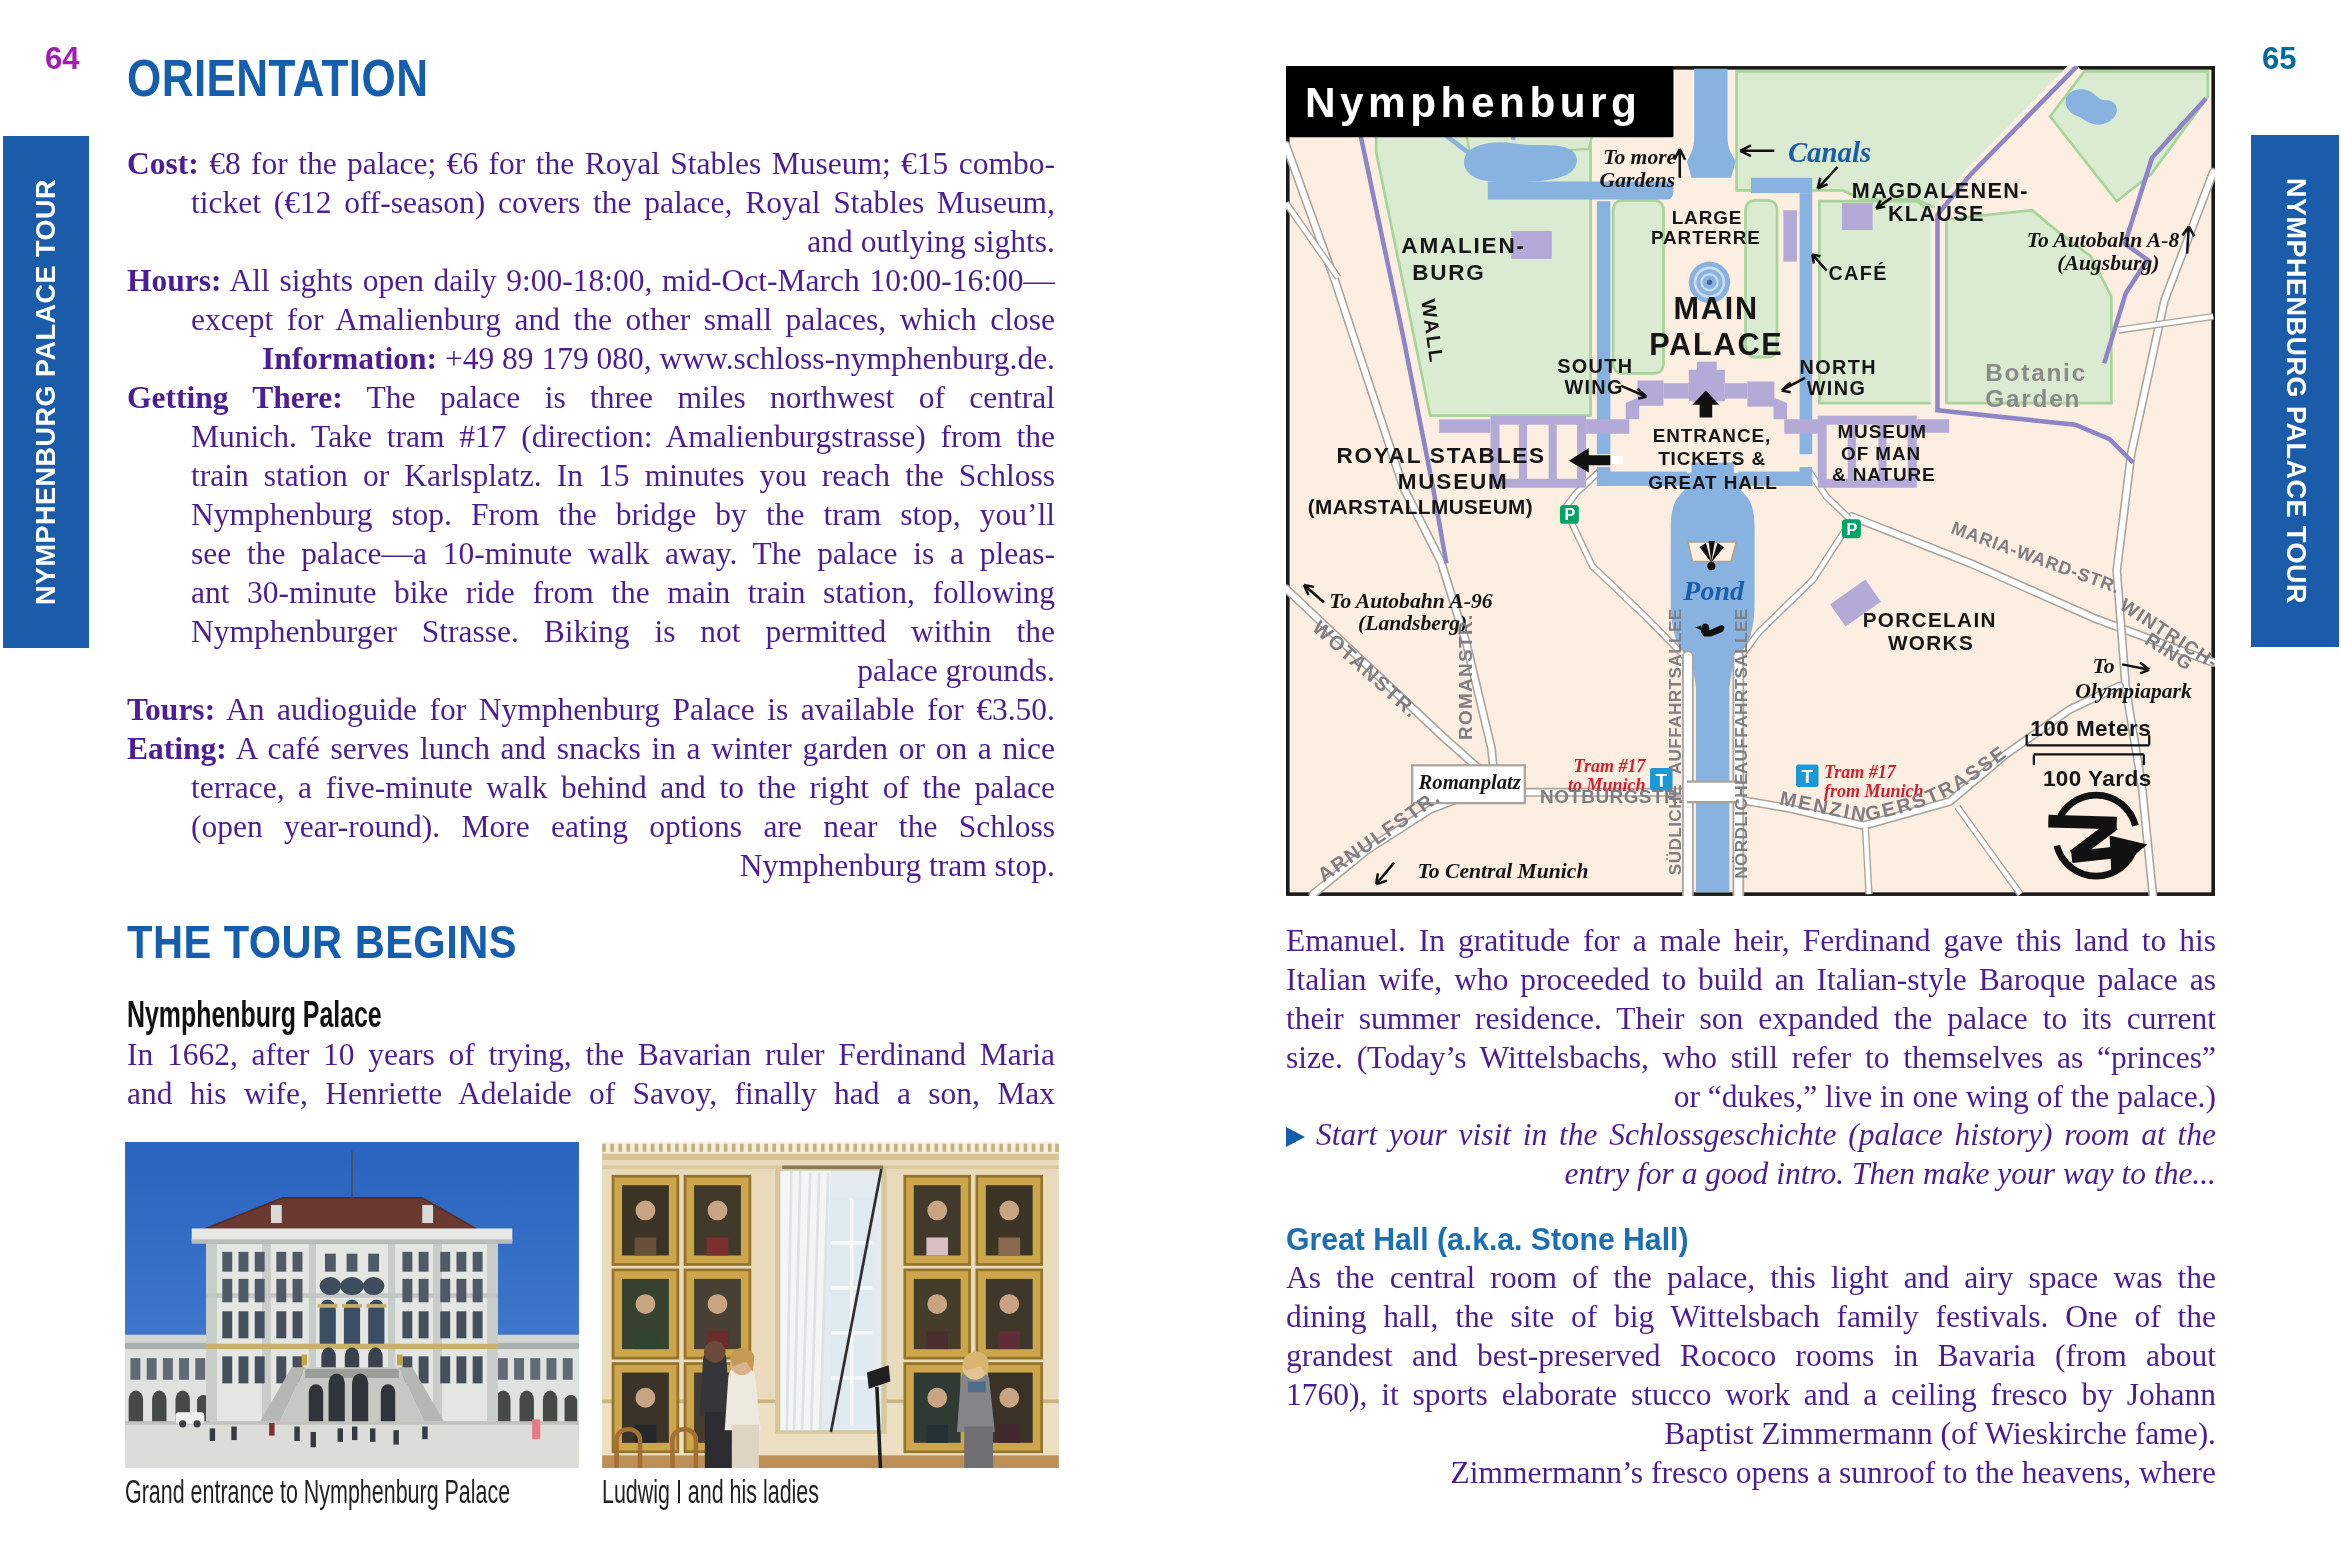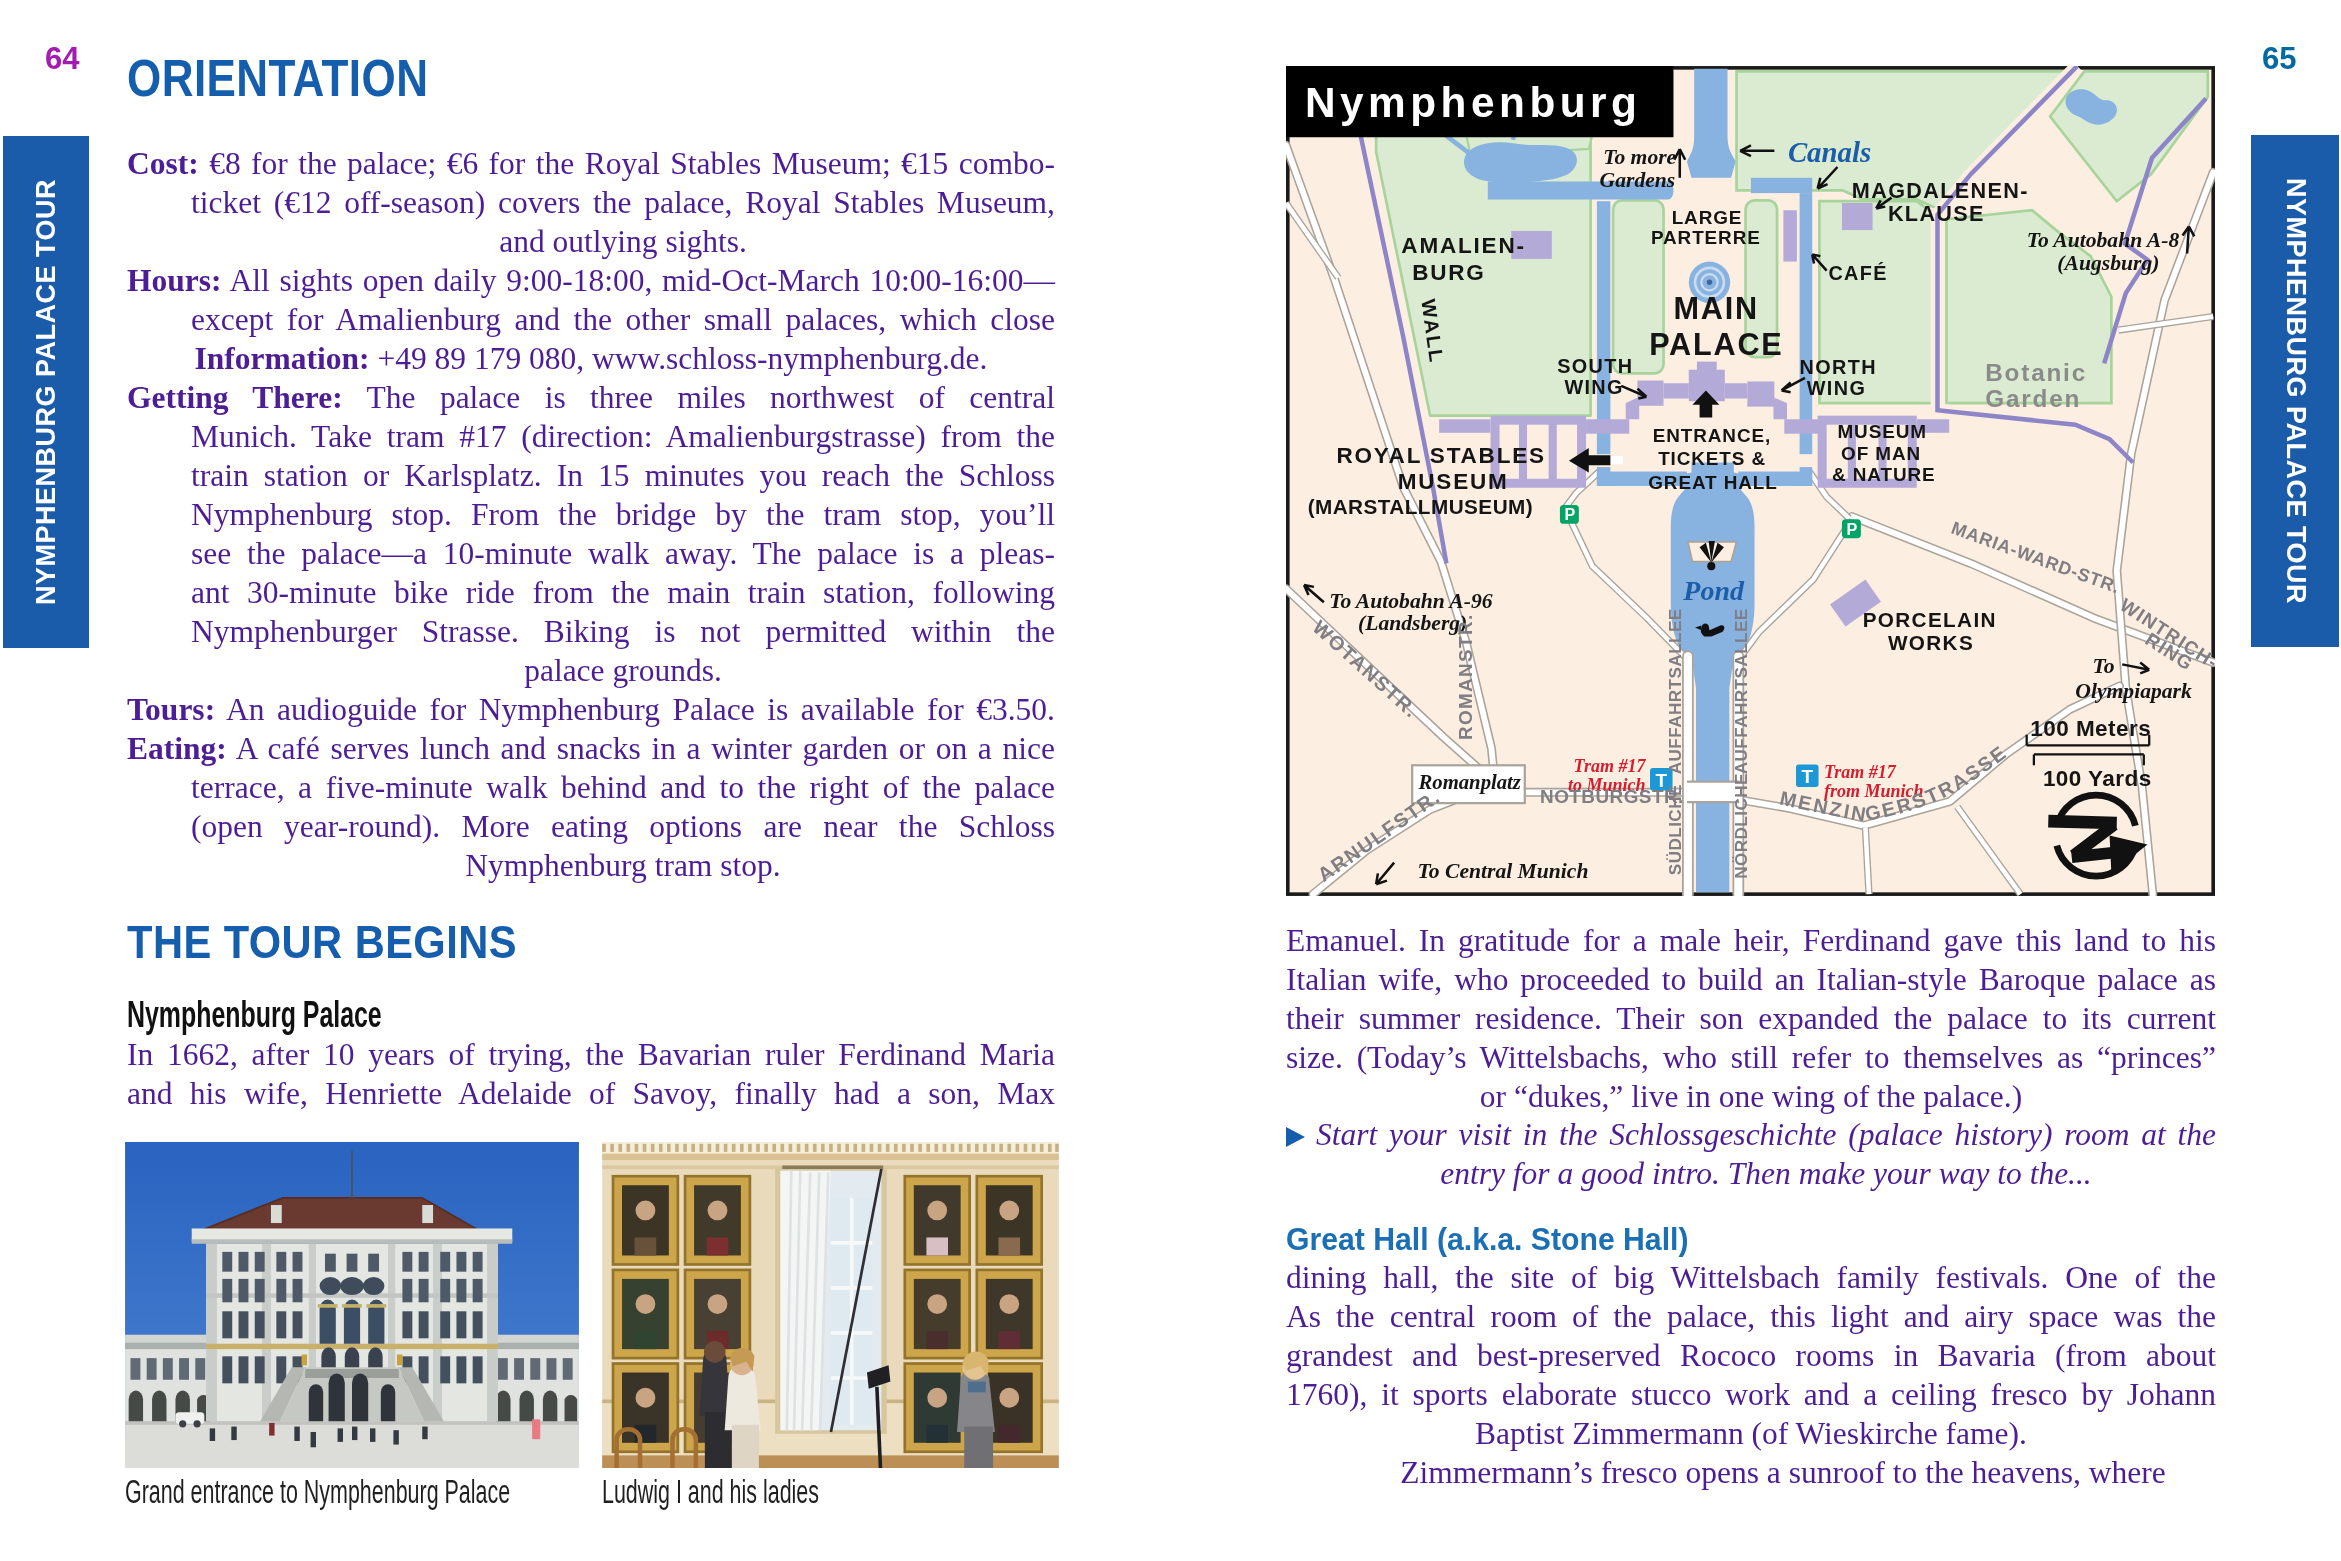--- a/index.html
+++ b/index.html
@@ -1,21 +1,21 @@
 <!DOCTYPE html>
 <html style="font-size:14.4px"><head>
 <meta charset="utf-8">
 <style>
   html,body{margin:0;padding:0;}
   body{width:2342px;height:1561px;position:relative;background:#ffffff;overflow:hidden;
        font-family:"Liberation Sans", sans-serif;}
   .abs{position:absolute;}
   .serif{font-family:"Liberation Serif", serif;font-size:31.5px;line-height:39px;color:#4c1d95;}
   .jl{text-align:justify;text-align-last:justify;}
-  .nl{text-align:center;font-family:Liberation Serif, serif;}
+  .nl{text-align:right;font-family:Liberation Serif, serif;}
   .ind{padding-left:64px;}
   .b{font-weight:bold;}
   .bluehead{color:#155dad;font-weight:bold;letter-spacing:0.5px;}
   .cap{font-size:33px;color:#1f1f1f;transform:scaleX(0.65);transform-origin:left top;}
 </style>
 </head>
 <body>
 
 <div class="abs b" style="left:45px;top:41px;font-size:31px;color:#a21caf;">64</div>
 
@@ -449,22 +449,22 @@
   <div style="position:absolute;left:0;top:11.7px;width:0;height:0;border-left:19px solid #155dad;border-top:10.8px solid transparent;border-bottom:10.8px solid transparent;"></div>
   <div class="serif" style="font-style:italic;padding-left:30px;">
     <div class="jl">Start your visit in the Schlossgeschichte (palace history) room at the</div>
     <div class="nl">entry for a good intro. Then make your way to the...</div>
   </div>
 </div>
 
 <div class="abs" style="left:1286px;top:1221px;font-size:32px;font-weight:bold;color:#1b6fb4;transform:scaleX(0.943);transform-origin:left top;">Great Hall (a.k.a. Stone Hall)</div>
 
 <div class="abs serif" style="left:1286px;top:1258px;width:930px;">
+  <div class="jl">As the central room of the palace, this light and airy space was the</div>
   <div class="jl">dining hall, the site of big Wittelsbach family festivals. One of the</div>
-  <div class="jl">As the central room of the palace, this light and airy space was the</div>
   <div class="jl">grandest and best-preserved Rococo rooms in Bavaria (from about</div>
   <div class="jl">1760), it sports elaborate stucco work and a ceiling fresco by Johann</div>
   <div class="nl">Baptist Zimmermann (of Wieskirche fame).</div>
   <div class="nl" style="text-indent:64px;">Zimmermann’s fresco opens a sunroof to the heavens, where</div>
 </div>
 
 <div class="abs" style="left:1286px;top:66px;width:929px;height:830px;" id="mapbox">
 <svg width="929" height="830" viewBox="0 0 1031 921" xmlns="http://www.w3.org/2000/svg" style="display:block">
 <style>
  .lbl{font-family:"Liberation Sans",sans-serif;font-weight:bold;fill:#151515;}

